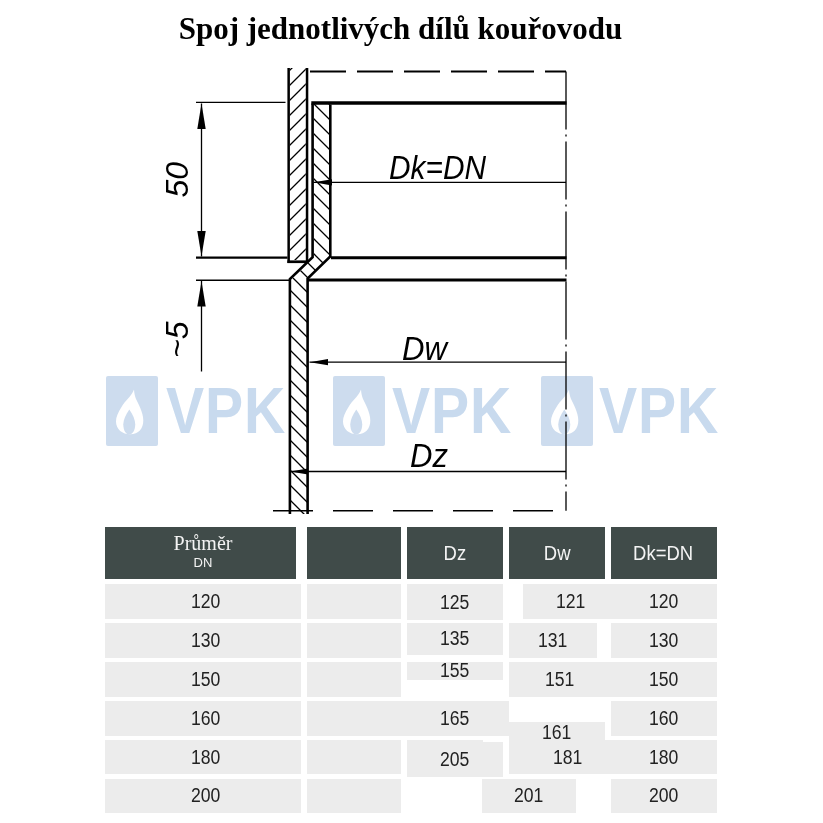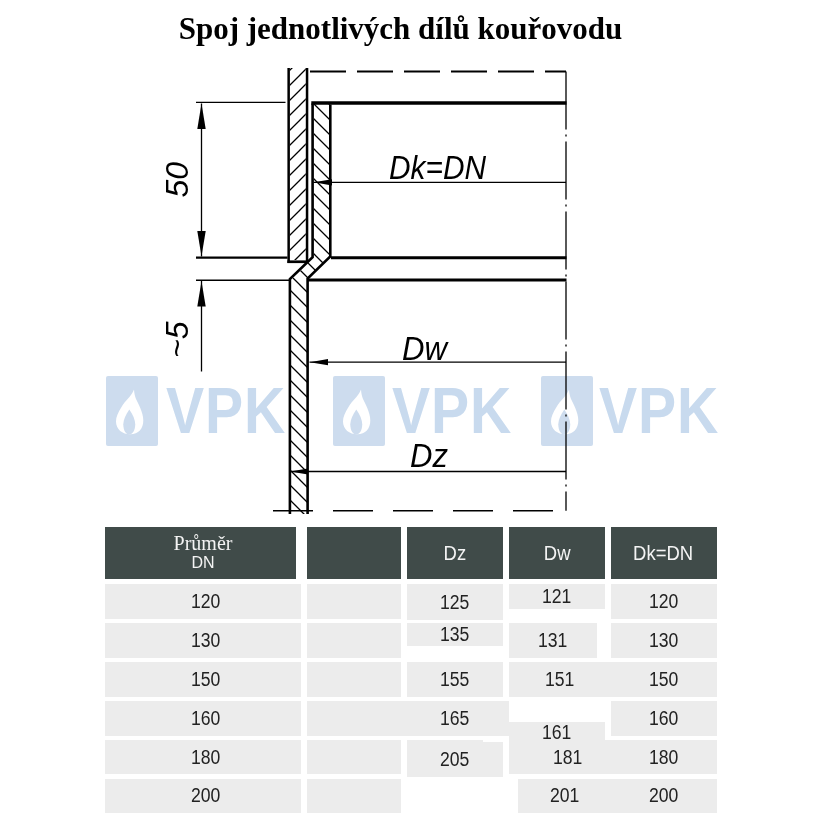--- a/index.html
+++ b/index.html
@@ -116,21 +116,21 @@
 
 <text x="410" y="467" font-size="33" font-style="italic" font-family="Liberation Sans, sans-serif" textLength="38" lengthAdjust="spacingAndGlyphs">Dz</text>
 
 <line x1="273" y1="510.8" x2="566" y2="510.8" stroke="#000" stroke-width="1.6" stroke-dasharray="40 20"></line>
 
 <line x1="566" y1="71.5" x2="566" y2="510.8" stroke="#000" stroke-width="1.3" stroke-dasharray="58 5 2 5"></line>
 </svg>
 
 <div class="abs hcell" style="left:105px;top:527px;width:191px;height:52px;z-index:3;flex-direction:column;line-height:19px;padding-left:5px;box-sizing:border-box">
     <span style="font-family:'Liberation Serif',serif;font-size:20px">Průměr</span>
-    <span style="font-size:16px">DN</span>
+    <span style="font-size:13px">DN</span>
   </div>
 
 <div class="abs hcell" style="left:307px;top:527px;width:94px;height:52px;z-index:3"></div>
 
 <div class="abs hcell" style="left:407px;top:527px;width:96px;height:52px;z-index:3">
     <span class="nm">Dz</span>
   </div>
 
 <div class="abs hcell" style="left:509px;top:527px;width:95.5px;height:52px;z-index:3">
     <span class="nm">Dw</span>
@@ -140,46 +140,46 @@
     <span class="nm">Dk=DN</span>
   </div>
 
 <div class="abs bcell" style="left:105px;top:584px;width:195.5px;height:34.9px;padding-left:5px;box-sizing:border-box">
     <span class="nm">120</span>
   </div>
 <div class="abs bcell" style="left:307px;top:584px;width:94px;height:34.9px"></div>
 <div class="abs bcell" style="left:407px;top:584px;width:96px;height:36px">
     <span class="nm">125</span>
   </div>
-<div class="abs bcell" style="left:509px;top:584px;width:95.5px;height:25px">
+<div class="abs bcell" style="left:523px;top:584px;width:95.5px;height:35px">
     <span class="nm">121</span>
   </div>
 <div class="abs bcell" style="left:610.5px;top:584px;width:106px;height:34.9px">
     <span class="nm">120</span>
   </div>
 
 <div class="abs bcell" style="left:105px;top:622.9px;width:195.5px;height:34.9px;padding-left:5px;box-sizing:border-box">
     <span class="nm">130</span>
   </div>
 <div class="abs bcell" style="left:307px;top:622.9px;width:94px;height:34.9px"></div>
-<div class="abs bcell" style="left:407px;top:622.9px;width:96px;height:23px">
+<div class="abs bcell" style="left:407px;top:622.9px;width:96px;height:32px">
     <span class="nm">135</span>
   </div>
 <div class="abs bcell" style="left:509px;top:622.9px;width:88px;height:34.9px">
     <span class="nm">131</span>
   </div>
 <div class="abs bcell" style="left:610.5px;top:622.9px;width:106px;height:34.9px">
     <span class="nm">130</span>
   </div>
 
 <div class="abs bcell" style="left:105px;top:661.8px;width:195.5px;height:34.9px;padding-left:5px;box-sizing:border-box">
     <span class="nm">150</span>
   </div>
 <div class="abs bcell" style="left:307px;top:661.8px;width:94px;height:34.9px"></div>
-<div class="abs bcell" style="left:407px;top:661.8px;width:96px;height:35px">
+<div class="abs bcell" style="left:407px;top:661.8px;width:96px;height:18px">
     <span class="nm">155</span>
   </div>
 <div class="abs bcell" style="left:509px;top:661.8px;width:102px;height:34.9px">
     <span class="nm">151</span>
   </div>
 <div class="abs bcell" style="left:610.5px;top:661.8px;width:106px;height:34.9px">
     <span class="nm">150</span>
   </div>
 
 <div class="abs bcell" style="left:105px;top:700.7px;width:195.5px;height:34.9px;padding-left:5px;box-sizing:border-box">
@@ -210,18 +210,18 @@
     <span class="nm">180</span>
   </div>
 
 <div class="abs bcell" style="left:105px;top:778.5px;width:195.5px;height:34.9px;padding-left:5px;box-sizing:border-box">
     <span class="nm">200</span>
   </div>
 <div class="abs bcell" style="left:307px;top:778.5px;width:94px;height:34.9px"></div>
 <div class="abs bcell" style="left:407px;top:742px;width:96px;height:34.9px">
     <span class="nm">205</span>
   </div>
-<div class="abs bcell" style="left:518px;top:778.5px;width:94px;height:34.9px">
+<div class="abs bcell" style="left:482px;top:778.5px;width:94px;height:34.9px">
     <span class="nm">201</span>
   </div>
 <div class="abs bcell" style="left:610.5px;top:778.5px;width:106px;height:34.9px">
     <span class="nm">200</span>
   </div>
 
 </body></html>

